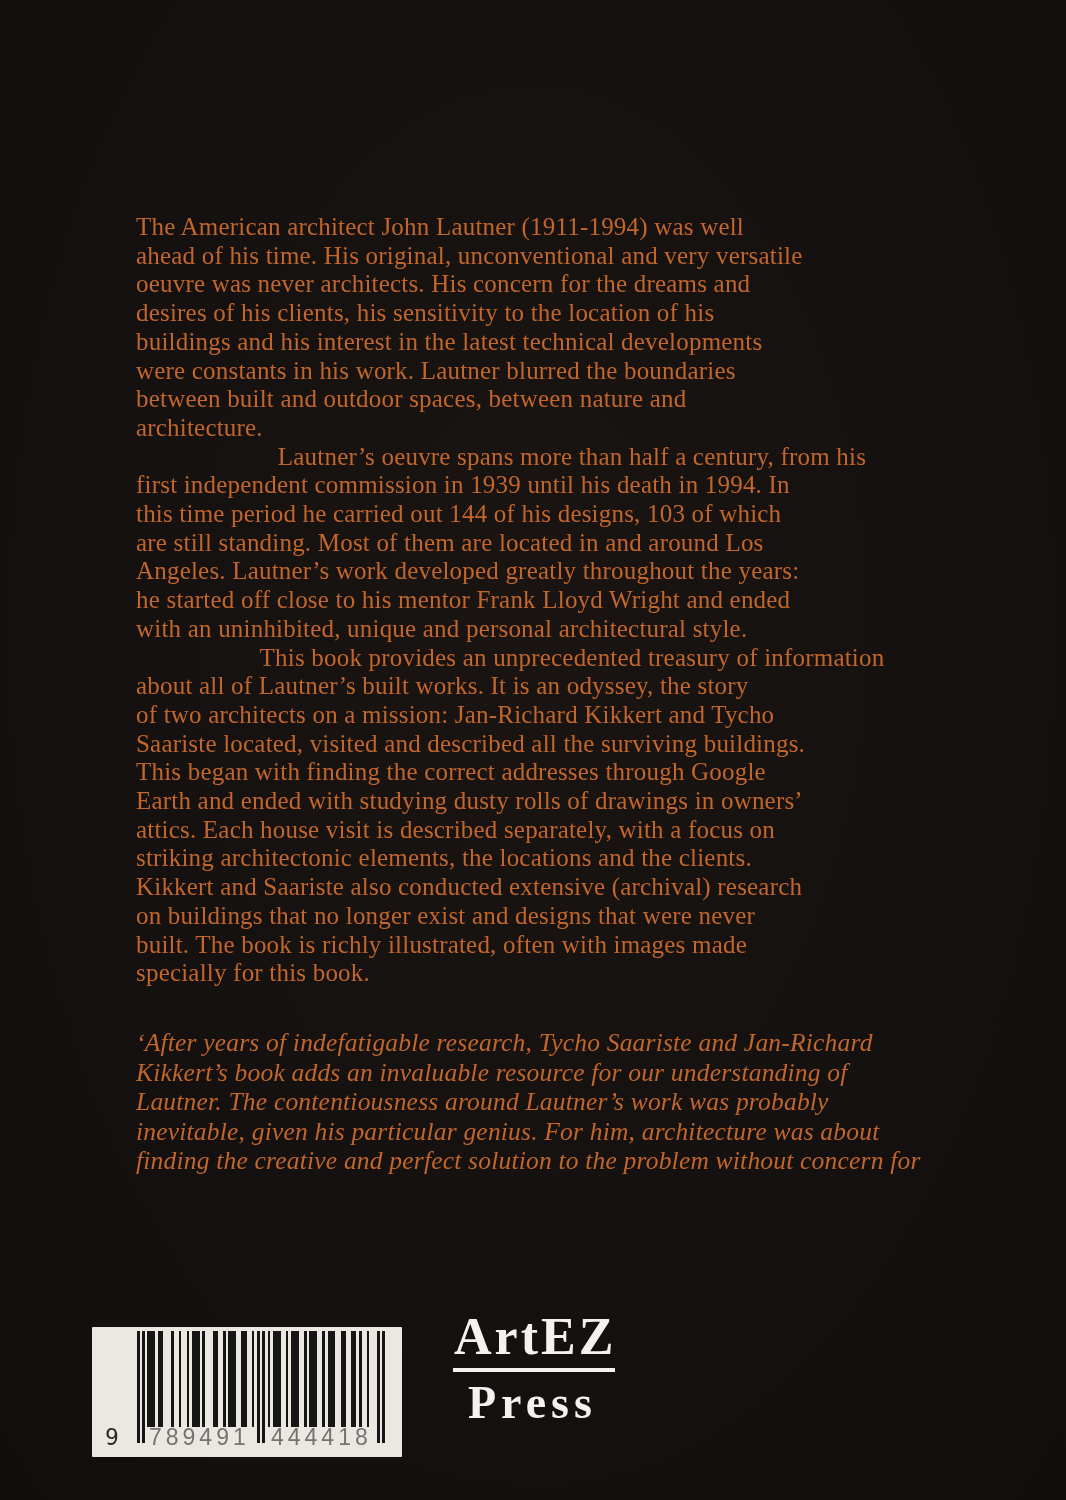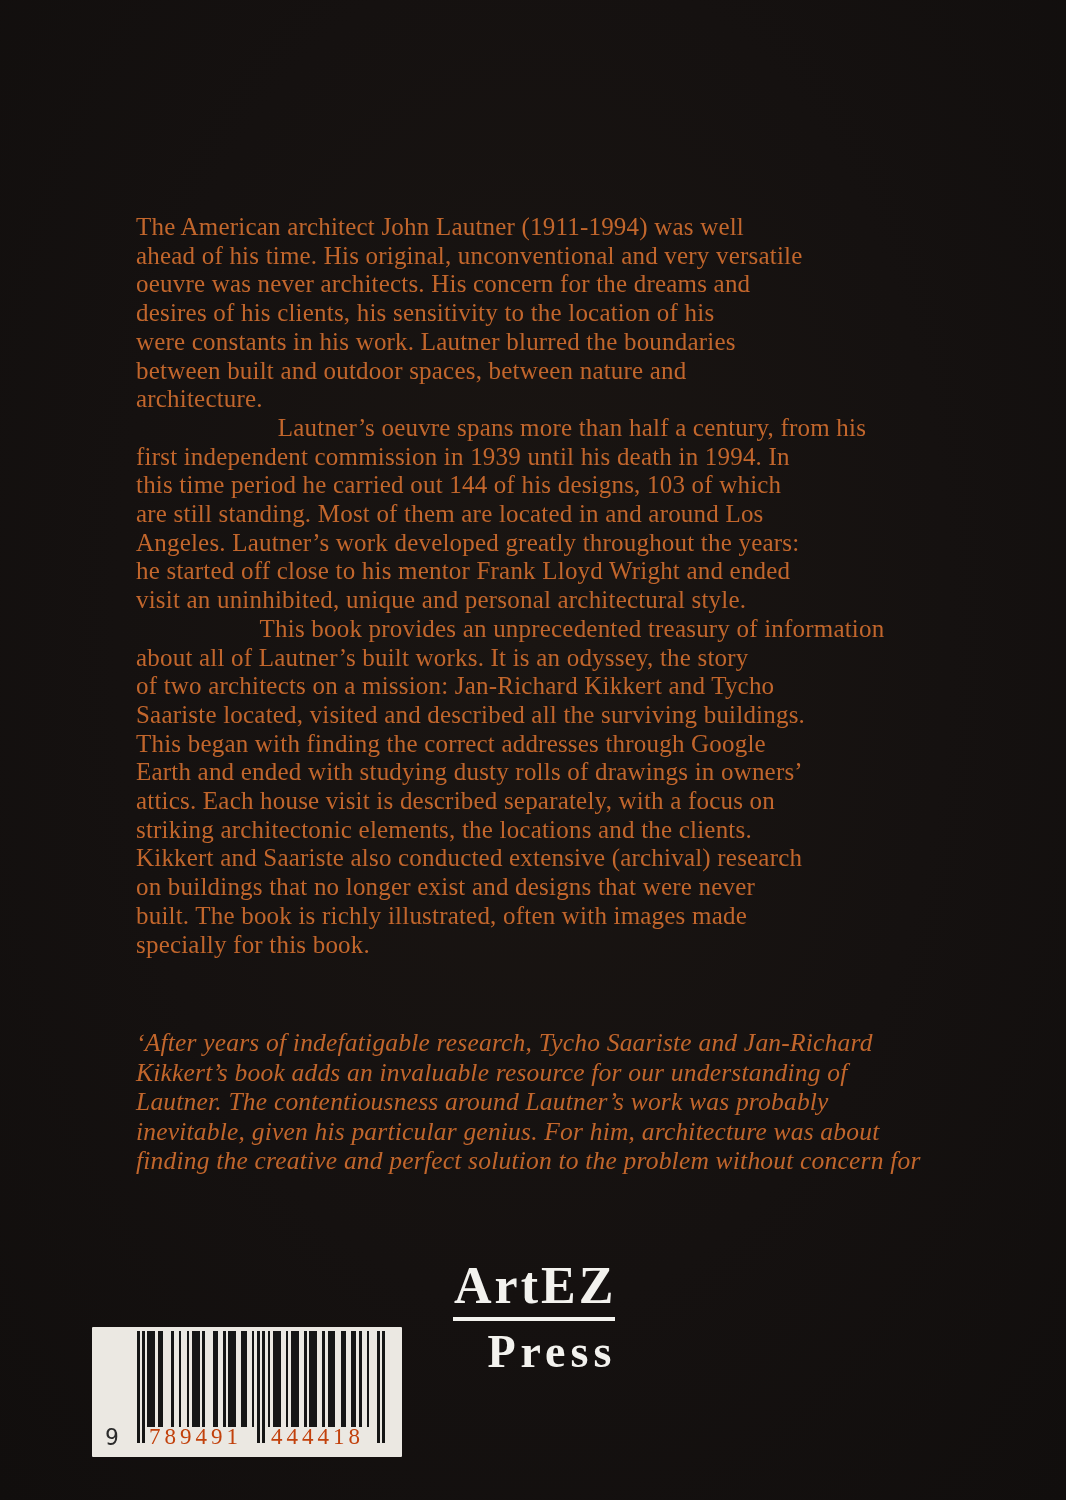--- a/index.html
+++ b/index.html
@@ -34,27 +34,27 @@
   }
   .bars{position:absolute;left:45px;top:4px;width:248px;height:112px;}
   .bar{position:absolute;top:0;background:#161616;height:96px;}
   .bar.guard{height:112px;}
   .bc-first{
     position:absolute;left:13px;top:97px;
     font-family:"DejaVu Sans Mono", monospace;font-size:23px;color:#2b2b2b;
   }
   .bc-group{
     position:absolute;top:97px;
-    font-family:Liberation Serif, serif;font-size:23px;color:#c2410c;
+    font-family:Liberation Sans, sans-serif;font-size:23px;color:#737373;
     letter-spacing:4px;
   }
   .g1{left:57px;}
   .g2{left:179px;}
   
-  .publisher{position:absolute;left:454px;top:1260px;color:#f3f2ee;text-align:right;}
+  .publisher{position:absolute;left:454px;top:1311px;color:#f3f2ee;}
   .artez{
     font-size:52px;line-height:1.0;font-weight:bold;letter-spacing:3px;
     font-family:"Liberation Serif", serif;
   }
   .rule{width:162px;height:4px;background:#f3f2ee;margin-top:5px;margin-left:-1px;}
   .press{
     font-size:46px;line-height:1.0;font-weight:bold;letter-spacing:5px;
     margin-top:8px;margin-left:14px;
     font-family:"Liberation Serif", serif;
   }
@@ -62,30 +62,31 @@
 </head>
 <body>
 
 <div class="cover">
 
   <div class="body-text" id="body-paragraphs">
       <div class="line">The American architect John Lautner (1911-1994) was well</div>
       <div class="line">ahead of his time. His original, unconventional and very versatile</div>
       <div class="line">oeuvre was never architects. His concern for the dreams and</div>
       <div class="line">desires of his clients, his sensitivity to the location of his</div>
+      <div class="line">buildings and his interest in the latest technical developments</div>
       <div class="line">were constants in his work. Lautner blurred the boundaries</div>
       <div class="line">between built and outdoor spaces, between nature and</div>
       <div class="line">architecture.</div>
       <div class="line indent">Lautner’s oeuvre spans more than half a century, from his</div>
       <div class="line">first independent commission in 1939 until his death in 1994. In</div>
       <div class="line">this time period he carried out 144 of his designs, 103 of which</div>
       <div class="line">are still standing. Most of them are located in and around Los</div>
       <div class="line">Angeles. Lautner’s work developed greatly throughout the years:</div>
       <div class="line">he started off close to his mentor Frank Lloyd Wright and ended</div>
-      <div class="line">visit an uninhibited, unique and personal architectural style.</div>
+      <div class="line">with an uninhibited, unique and personal architectural style.</div>
       <div class="line indent">This book provides an unprecedented treasury of information</div>
       <div class="line">about all of Lautner’s built works. It is an odyssey, the story</div>
       <div class="line">of two architects on a mission: Jan-Richard Kikkert and Tycho</div>
       <div class="line">Saariste located, visited and described all the surviving buildings.</div>
       <div class="line">This began with finding the correct addresses through Google</div>
       <div class="line">Earth and ended with studying dusty rolls of drawings in owners’</div>
       <div class="line">attics. Each house visit is described separately, with a focus on</div>
       <div class="line">striking architectonic elements, the locations and the clients.</div>
       <div class="line">Kikkert and Saariste also conducted extensive (archival) research</div>
       <div class="line">on buildings that no longer exist and designs that were never</div>

